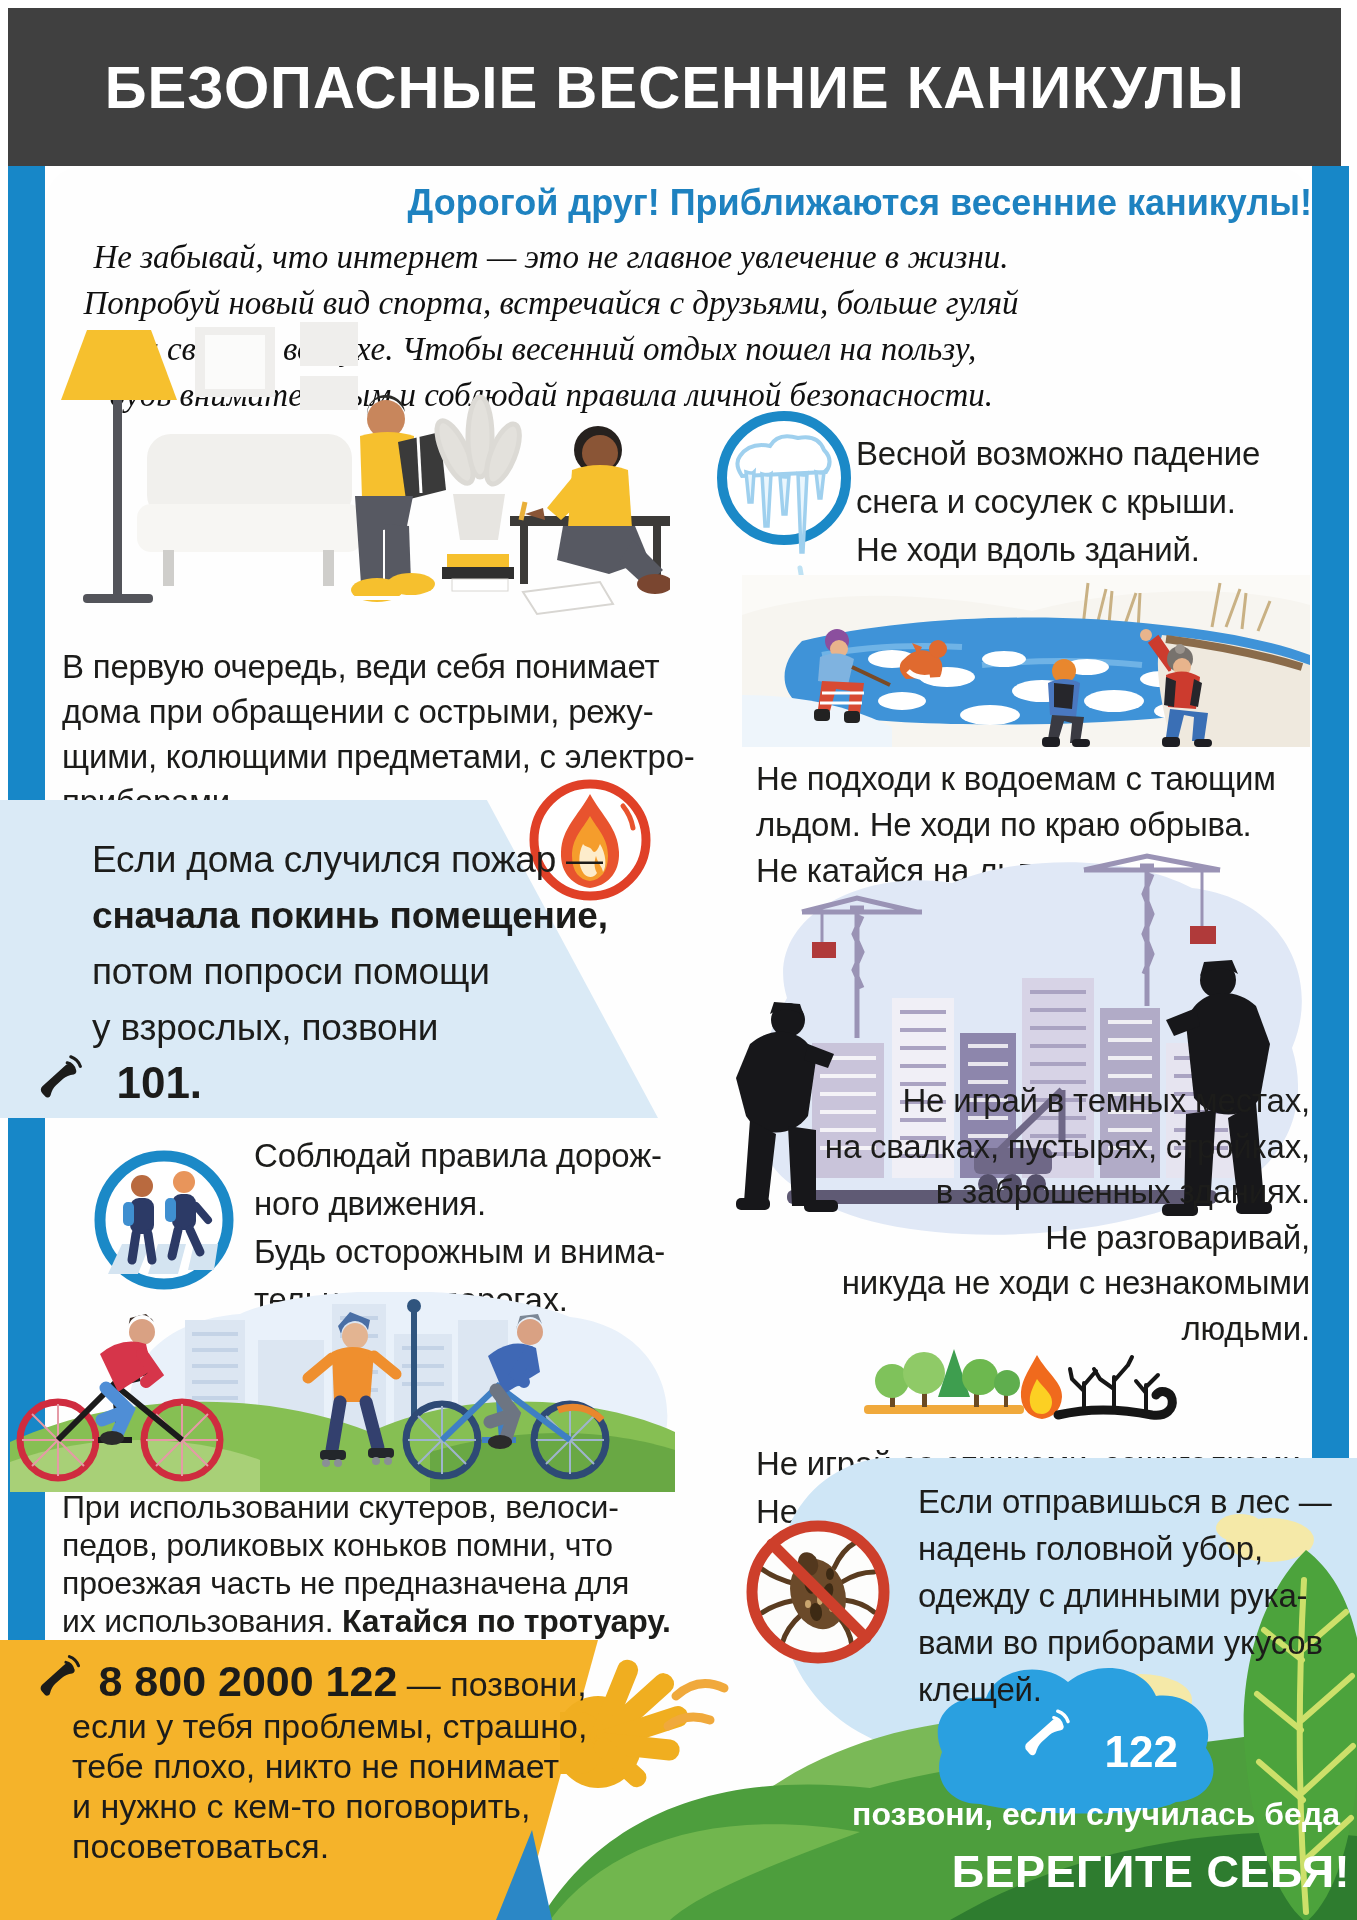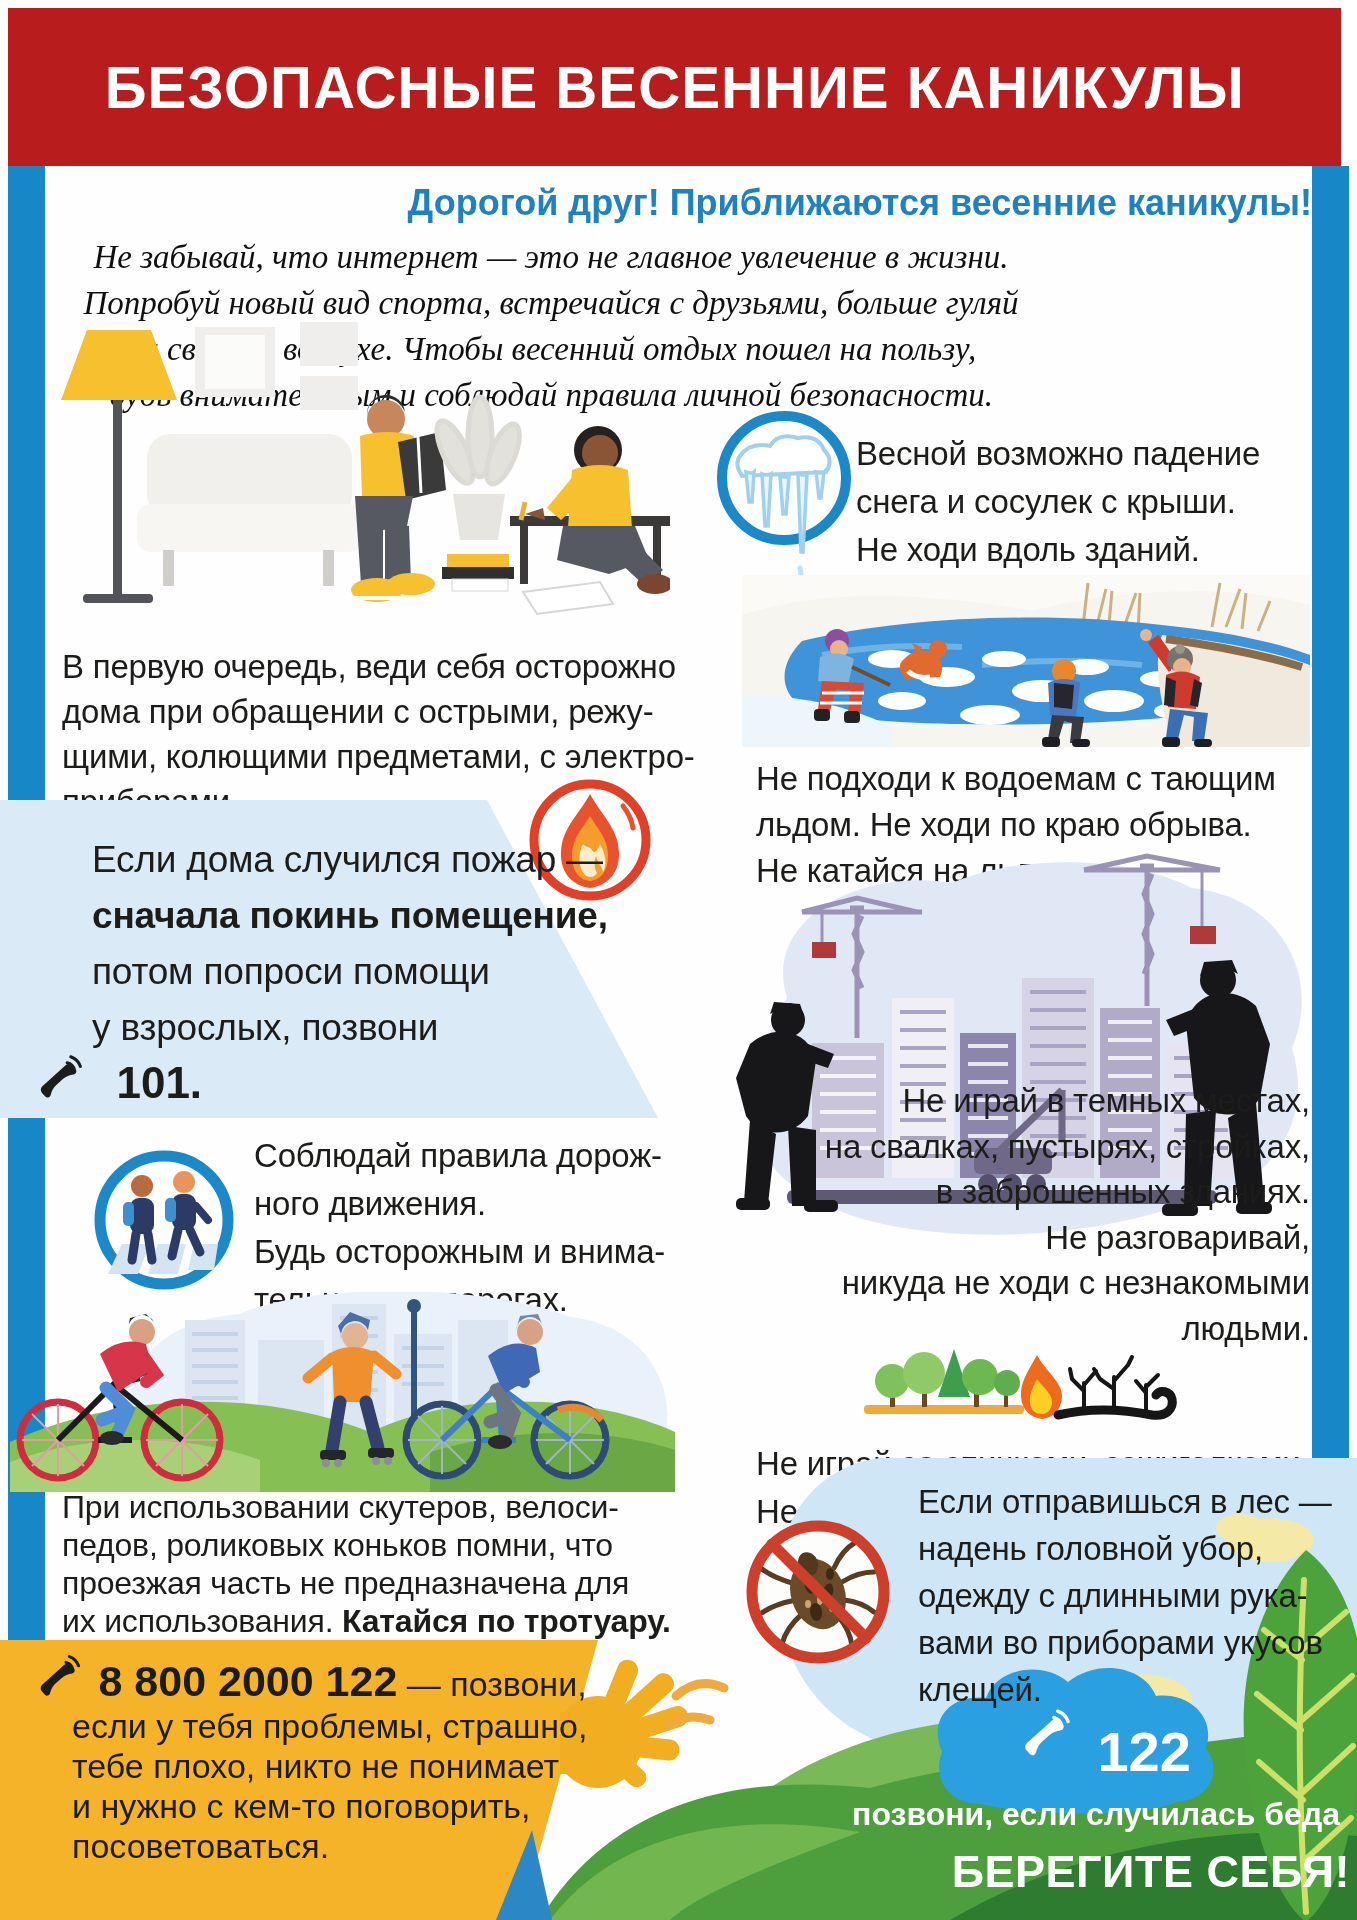--- a/index.html
+++ b/index.html
@@ -6,21 +6,21 @@
   html,body{background:#ffffff}
   #page{position:relative;width:1357px;height:1920px;background:#ffffff;overflow:hidden;
         font-family:"Liberation Sans",sans-serif;color:#1c1c1a}
   .abs{position:absolute}
   .lines div{white-space:nowrap}
   .body-text{font-size:33px;line-height:45px;letter-spacing:-0.2px}
   .bold{font-weight:700}
   .center{text-align:right}
   .white{color:#fff}
   .nowrap{white-space:nowrap}
-  #header{left:8px;top:8px;width:1333px;height:158px;background:#b91c1c;
+  #header{left:8px;top:8px;width:1333px;height:158px;background:#404040;
           display:flex;align-items:center;justify-content:center}
   #title{color:#fff;font-weight:700;font-size:60px;letter-spacing:1px;transform:scaleX(.97);white-space:nowrap}
   #content-box{left:45px;top:166px;width:1267px;height:1746px;background:#fefefe;border-radius:38px 38px 0 0}
   .frame{background:#1787c8}
   #subtitle{left:45px;top:182px;width:1267px;text-align:right;color:#1e82c0;font-weight:700;font-size:36px}
   #intro{left:45px;top:234px;width:1012px;text-align:center;
          font-family:"Liberation Serif",serif;font-style:italic;font-size:33px;line-height:46px;color:#101010;font-weight:500}
   .panel-fire{left:0;top:800px;width:658px;height:318px;background:#daeaf6;
               clip-path:polygon(0 0,74% 0,100% 100%,0 100%)}
   .panel-yellow{left:0;top:1640px;width:598px;height:280px;background:#f5b32a;
@@ -91,21 +91,21 @@
     <path d="M517,148 q28,-10 56,0 l4,58 -64,0 z" fill="#f6c02e"></path>
     <path d="M520,152 l-28,34 14,12 22,-20 z" fill="#f6c02e"></path>
     <path d="M488,186 l-18,6 20,6 z" fill="#8a5536"></path>
       <path d="M470,180 l-4,18" stroke="#e9b03a" stroke-width="5"></path>
     <path d="M508,204 h72 l14,34 -40,14 -52,-14 z" fill="#575962"></path>
     <path d="M578,218 l30,30 -18,16 -26,-24 z" fill="#575962"></path>
     <ellipse cx="600" cy="262" rx="18" ry="10" fill="#7a4630"></ellipse>
   </svg>
 
   <div class="abs lines body-text" style="left:62px;top:644px">
-    <div>В первую очередь, веди себя осторожно</div>
+    <div>В первую очередь, веди себя понимает</div>
     <div>дома при обращении с острыми, режу-</div>
     <div>щими, колющими предметами, с электро-</div>
     <div>приборами.</div>
   </div>
 
   <div class="abs panel-fire"></div>
   <svg class="abs" style="left:528px;top:778px" width="124" height="124" viewBox="0 0 124 124">
     <circle cx="62" cy="62" r="56" fill="#ffffff" stroke="#e04027" stroke-width="9"></circle>
     <path d="M62,16 C50,38 34,50 33,74 C32,96 46,108 62,110 C78,108 92,96 91,74 C90,50 74,38 62,16 Z" fill="#e8532e"></path>
     <path d="M62,38 C54,52 44,60 44,78 C44,94 52,102 62,103 C72,102 80,94 80,78 C80,60 70,52 62,38 Z" fill="#f59d2c"></path>
@@ -454,21 +454,21 @@
   </svg>
 
   <div class="abs nowrap white" style="left:1020px;top:1706px">
     <svg class="ph" width="52" height="52" viewBox="0 0 40 40" style="color:#ffffff">
       <path transform="rotate(-42 17 22)" d="M4,19 h26 a4,4 0 0 1 4,4 v4 a2.6,2.6 0 0 1 -4,2.2 c-3,-2 -6,-3.2 -9,-3.2 h-8 c-3,0 -6,1.2 -9,3.2 a2.6,2.6 0 0 1 -4,-2.2 v-4 a4,4 0 0 1 4,-4 z" fill="currentColor"></path>
       <g fill="none" stroke="currentColor" stroke-width="2.6" stroke-linecap="round">
         <path d="M26,9 a8,8 0 0 1 6,6"></path>
           <path d="M29,4 a13,13 0 0 1 8,8"></path>
       </g>
     </svg>
-    <span class="bold" style="font-size:56px;margin-left:21px;vertical-align:middle">122</span>
+    <span class="bold" style="font-size:44px;margin-left:28px;vertical-align:middle">122</span>
   </div>
   <div class="abs white bold center" style="left:800px;top:1796px;width:540px;font-size:32px">позвони, если случилась беда</div>
 
   <div class="abs white bold center" style="left:930px;top:1846px;width:420px;font-size:45px;letter-spacing:0.5px">БЕРЕГИТЕ СЕБЯ!</div>
 
   <svg class="abs" style="left:738px;top:1512px" width="160" height="160" viewBox="0 0 160 160">
     <circle cx="80" cy="80" r="66" fill="#fdfdfc"></circle>
     <g stroke="#5a3c20" stroke-width="5" fill="none" stroke-linecap="round">
       <path d="M62,58 q-20,-12 -30,-28 M58,72 q-24,-6 -38,-18 M58,88 q-22,4 -36,14 M64,102 q-16,14 -20,30"></path>
       <path d="M96,56 q8,-18 22,-26 M104,70 q16,-10 32,-10 M106,88 q18,2 30,12 M100,104 q12,14 14,30"></path>

